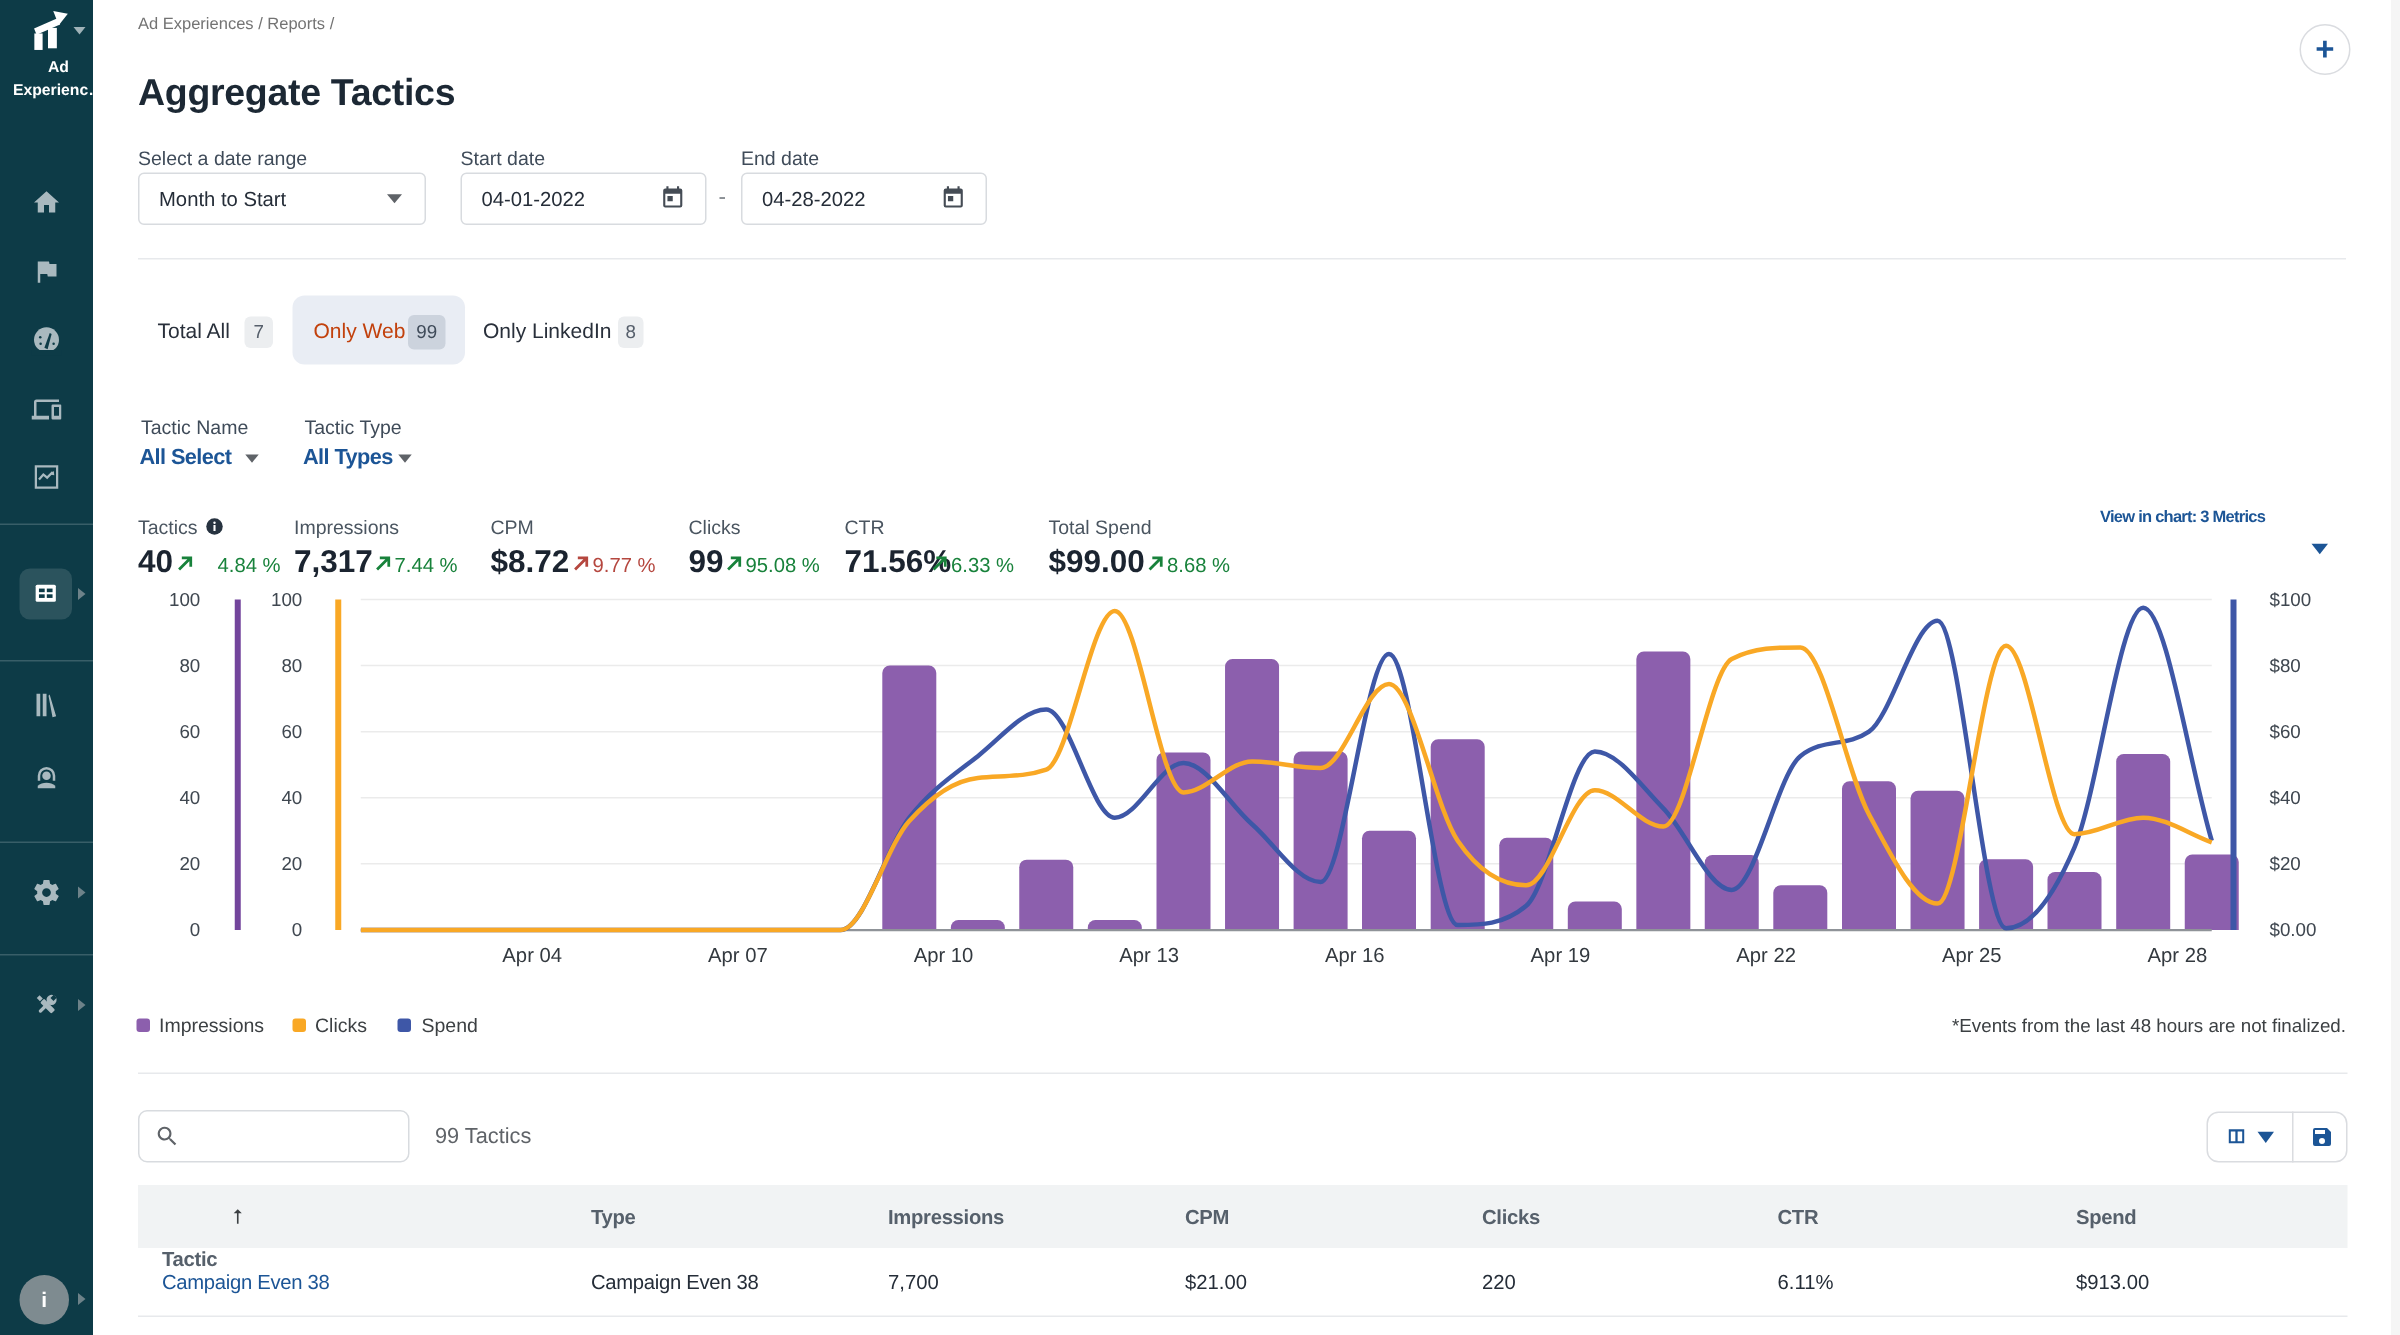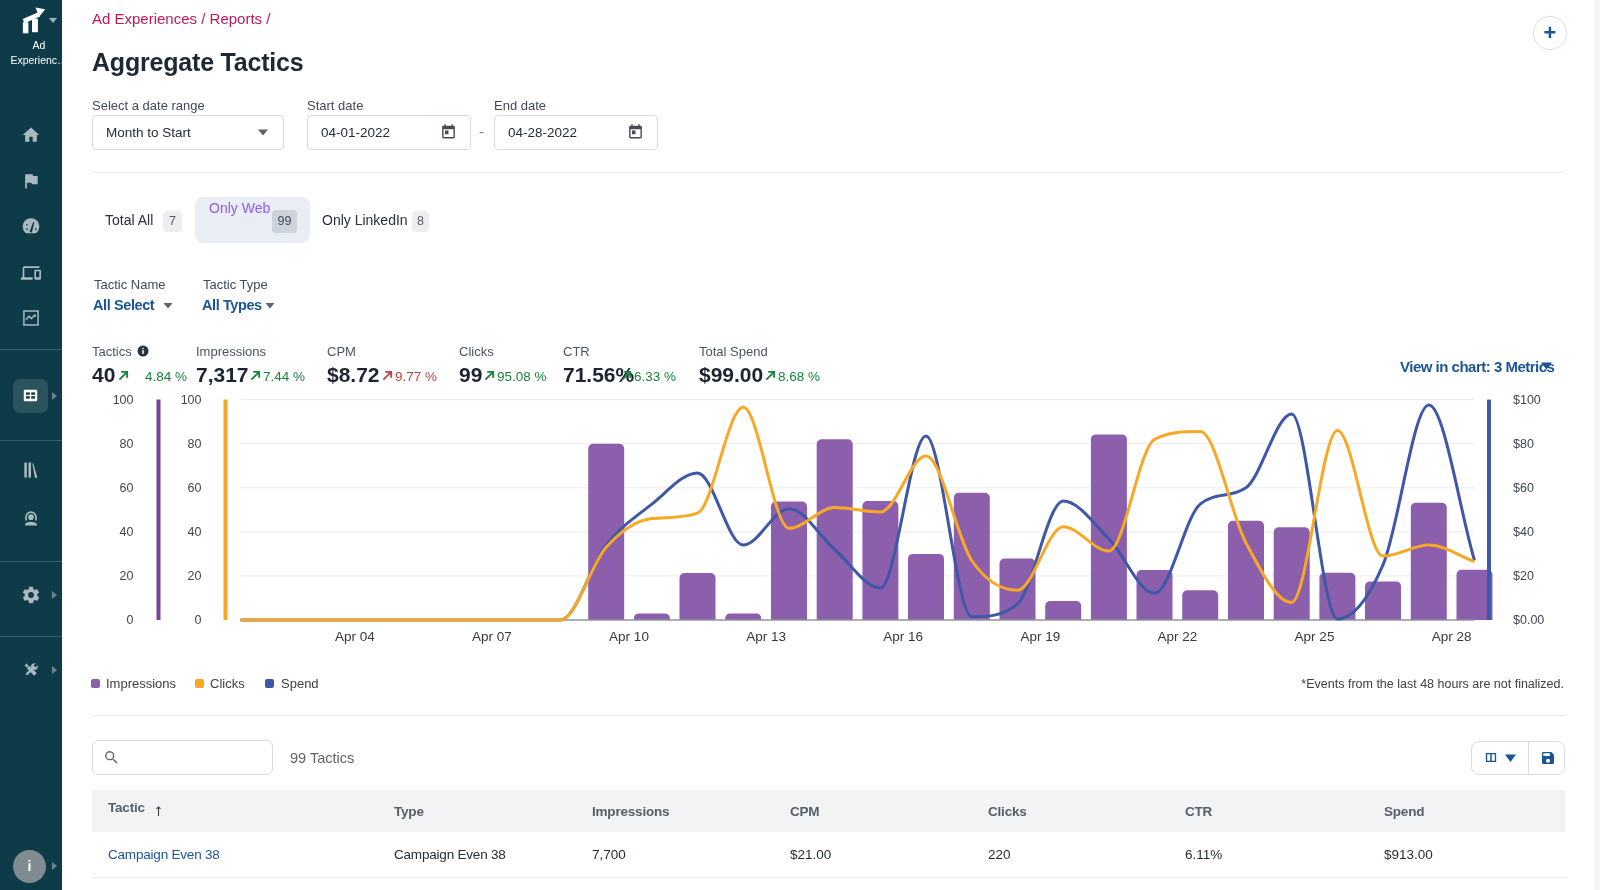--- a/index.html
+++ b/index.html
@@ -4,21 +4,21 @@
 * { margin:0; padding:0; box-sizing:border-box; }
 html,body { width:1600px; height:890px; overflow:hidden; }
 body { font-family:"Liberation Sans", sans-serif; background:#fff; position:relative; }
 .abs { position:absolute; }
 
 #sidebar { position:absolute; left:0; top:0; width:62px; height:890px; background:#0d3b47; }
 #sidebar .divider { position:absolute; left:0; width:62px; border-top:1px solid rgba(255,255,255,0.18); }
 .icon { position:absolute; left:21px; width:20px; height:20px; }
 .caret-r { position:absolute; left:52px; width:0; height:0; border-top:4px solid transparent; border-bottom:4px solid transparent; border-left:5px solid #6d8289; }
 
-.crumb { color:#be185d; font-size:15px; }
+.crumb { color:#737373; font-size:11px; }
 h1 { color:#1c2834; font-size:25px; font-weight:bold; letter-spacing:-0.2px; }
 .lbl { color:#3f4b59; font-size:13px; }
 .inputbox { position:absolute; border:1px solid #d8dbdf; border-radius:4px; background:#fff; height:35px; }
 .inputtext { color:#252d38; font-size:13.5px; }
 .chip { color:#29303b; font-size:14px; }
 .badge { display:inline-block; background:#eceef0; color:#565f6b; font-size:12.5px; border-radius:4px; text-align:center; }
 .bluebold { color:#1c5596; font-weight:bold; }
 .mlabel { color:#4a5560; font-size:13px; }
 .mvalue { color:#1b2430; font-size:21px; font-weight:bold; }
 .pct { font-size:13.5px; }
@@ -34,21 +34,21 @@
 
   <svg class="abs" style="left:11px;top:5px" width="40" height="32" viewBox="0 0 40 32">
     <rect x="11.9" y="17.3" width="5.5" height="11" fill="#fff"></rect>
     <rect x="21" y="13.6" width="5.9" height="13.6" fill="#fff"></rect>
     <path d="M11.7 14.0 L27.3 7.2 L29.0 11.4 L13.4 18.2 Z" fill="#fff"></path>
     <path d="M24.5 2.4 L34.2 4.2 L28.2 11.8 Z" fill="#fff"></path>
   </svg>
   <svg class="abs" style="left:48px;top:17px" width="10" height="8" viewBox="0 0 10 8">
       <path d="M1 1 L5 6 L9 1 Z" fill="#9fb2b8"></path>
     </svg>
-  <div class="abs" style="left:0;top:38px;width:78px;text-align:center;color:#fff;font-size:10.5px;font-weight:normal;line-height:1.45">Ad<br>Experienc…</div>
+  <div class="abs" style="left:0;top:38px;width:78px;text-align:center;color:#fff;font-size:10.5px;font-weight:bold;line-height:1.45">Ad<br>Experienc…</div>
 
   <div class="divider" style="top:349px"></div>
   <div class="divider" style="top:440px"></div>
   <div class="divider" style="top:561px"></div>
   <div class="divider" style="top:636px"></div>
 
   <svg class="icon" style="top:125px" viewBox="0 0 24 24">
       <path fill="#a9b9bf" d="M12 3 L2 12h3v8h5v-6h4v6h5v-8h3z"></path>
     </svg>
 
@@ -141,21 +141,21 @@
 <div class="abs inputtext" style="left:508px;top:125px">04-28-2022</div>
 <svg class="abs cal" style="left:627px;top:123px" width="17" height="18" viewBox="0 0 24 24">
     <path fill="#454c55" d="M19 3h-1V1h-2v2H8V1H6v2H5a2 2 0 0 0-2 2v14a2 2 0 0 0 2 2h14a2 2 0 0 0 2-2V5a2 2 0 0 0-2-2zm0 16H5V8h14v11zM7 10h5v5H7z"></path>
   </svg>
 
 <div class="abs" style="left:92px;top:172px;width:1472px;border-top:1px solid #e7e9ec"></div>
 
 <div class="abs" style="left:195px;top:197px;width:115px;height:46px;background:#e9edf4;border-radius:8px"></div>
 <div class="abs chip" style="left:105px;top:212px">Total All</div>
 <div class="abs badge" style="left:163px;top:211px;width:19px;height:21px;line-height:21px">7</div>
-<div class="abs chip bluebold" style="left:209px;top:200px;font-weight:normal;color:#8b5cf6">Only Web</div>
+<div class="abs chip bluebold" style="left:209px;top:212px;font-weight:normal;color:#c2410c">Only Web</div>
 <div class="abs badge" style="left:272px;top:210px;width:25px;height:23px;line-height:23px;background:#ccd3dd;color:#3f4b59">99</div>
 <div class="abs chip" style="left:322px;top:212px">Only LinkedIn</div>
 <div class="abs badge" style="left:412px;top:211px;width:17px;height:21px;line-height:21px">8</div>
 
 <div class="abs lbl" style="left:94px;top:277px">Tactic Name</div>
 <div class="abs bluebold" style="left:93px;top:297px;font-size:14.5px;letter-spacing:-0.4px">All Select</div>
 <svg class="abs" style="left:162px;top:302px" width="12" height="8" viewBox="0 0 12 8">
     <path d="M1.5 1 L6 6.5 L10.5 1 Z" fill="#5f6368"></path>
   </svg>
 <div class="abs lbl" style="left:203px;top:277px">Tactic Type</div>
@@ -199,21 +199,21 @@
 <div class="abs pct green" style="left:497px;top:369px">95.08 %</div>
 <svg class="abs" style="left:621px;top:370px" width="11" height="11" viewBox="0 0 12 12">
     <path d="M1.5 10.5 L9.5 2.5 M3.5 2 L10 2 L10 8.5" stroke="#18823b" stroke-width="2" fill="none"></path>
   </svg>
 <div class="abs pct green" style="left:634px;top:369px">6.33 %</div>
 <svg class="abs" style="left:765px;top:370px" width="11" height="11" viewBox="0 0 12 12">
     <path d="M1.5 10.5 L9.5 2.5 M3.5 2 L10 2 L10 8.5" stroke="#18823b" stroke-width="2" fill="none"></path>
   </svg>
 <div class="abs pct green" style="left:778px;top:369px">8.68 %</div>
 
-<div class="abs bluebold" style="left:1400px;top:358px;font-size:15px;letter-spacing:-0.5px">View in chart: 3 Metrics</div>
+<div class="abs bluebold" style="left:1400px;top:339px;font-size:11px;letter-spacing:-0.5px">View in chart: 3 Metrics</div>
 <svg class="abs" style="left:1539px;top:361px" width="15" height="10" viewBox="0 0 15 10">
     <path d="M2 1.5 L7.5 8.5 L13 1.5 Z" fill="#1c5596"></path>
   </svg>
 
 <div class="abs" style="left:0;top:390px;width:1600px;height:270px">
 <svg class="chart" width="1600" height="270" viewBox="0 0 1600 270">
 <line x1="240.5" y1="9.6" x2="1474.5" y2="9.6" stroke="#ebebeb" stroke-width="1"></line>
 <line x1="240.5" y1="53.7" x2="1474.5" y2="53.7" stroke="#ebebeb" stroke-width="1"></line>
 <line x1="240.5" y1="97.8" x2="1474.5" y2="97.8" stroke="#ebebeb" stroke-width="1"></line>
 <line x1="240.5" y1="141.8" x2="1474.5" y2="141.8" stroke="#ebebeb" stroke-width="1"></line>
@@ -296,21 +296,21 @@
     <path fill="#1c5596" fill-rule="evenodd" d="M2.5 3.5 h19 v17 h-19 Z M5 6 h5.6 v12 H5 Z M13.4 6 h5.6 v12 h-5.6 Z"></path>
   </svg>
 <svg class="abs" style="left:1504px;top:754px" width="13" height="9" viewBox="0 0 13 9">
     <path d="M1 0.5 L6.5 8 L12 0.5 Z" fill="#1c5596"></path>
   </svg>
 <svg class="abs" style="left:1540px;top:750px" width="16" height="16" viewBox="0 0 24 24">
     <path fill="#1c5596" d="M17 3H5a2 2 0 0 0-2 2v14a2 2 0 0 0 2 2h14a2 2 0 0 0 2-2V7l-4-4zm-5 16a3 3 0 1 1 0-6 3 3 0 0 1 0 6zm3-10H5V5h10v4z"></path>
   </svg>
 
 <div class="abs" style="left:92px;top:790px;width:1473px;height:42px;background:#f1f3f4"></div>
-<div class="abs" style="left:108px;top:800px;color:#56606b;font-size:13.5px;font-weight:bold;letter-spacing:-0.2px">Tactic</div>
+<div class="abs" style="left:108px;top:832px;color:#56606b;font-size:13.5px;font-weight:bold;letter-spacing:-0.2px">Tactic</div>
 <svg class="abs" style="left:152px;top:804px" width="13" height="14" viewBox="0 0 24 24">
     <path fill="#3c4043" d="M12 3l5 5h-4v13h-2V8H7z"></path>
   </svg>
 <div class="abs" style="left:394px;top:804px;color:#56606b;font-size:13.5px;font-weight:bold;letter-spacing:-0.2px">Type</div>
 <div class="abs" style="left:592px;top:804px;color:#56606b;font-size:13.5px;font-weight:bold;letter-spacing:-0.2px">Impressions</div>
 <div class="abs" style="left:790px;top:804px;color:#56606b;font-size:13.5px;font-weight:bold;letter-spacing:-0.2px">CPM</div>
 <div class="abs" style="left:988px;top:804px;color:#56606b;font-size:13.5px;font-weight:bold;letter-spacing:-0.2px">Clicks</div>
 <div class="abs" style="left:1185px;top:804px;color:#56606b;font-size:13.5px;font-weight:bold;letter-spacing:-0.2px">CTR</div>
 <div class="abs" style="left:1384px;top:804px;color:#56606b;font-size:13.5px;font-weight:bold;letter-spacing:-0.2px">Spend</div>
 

